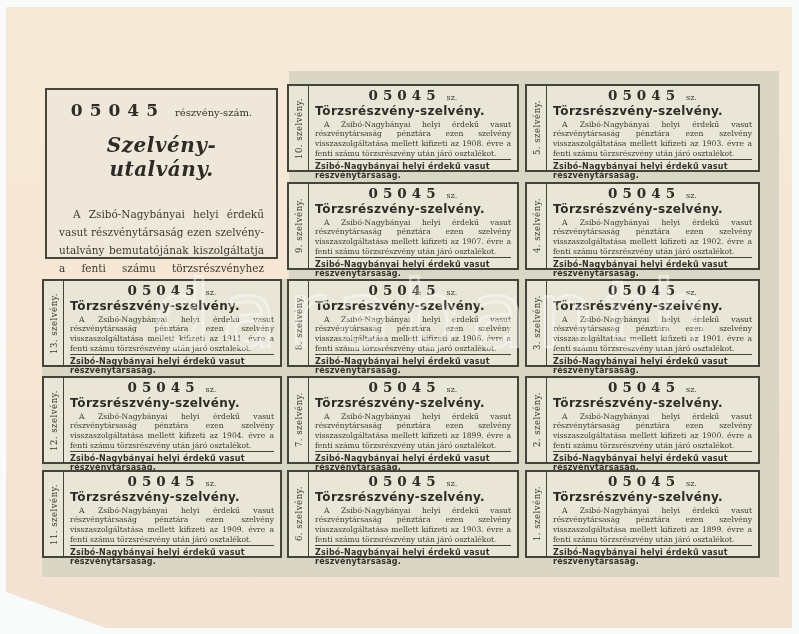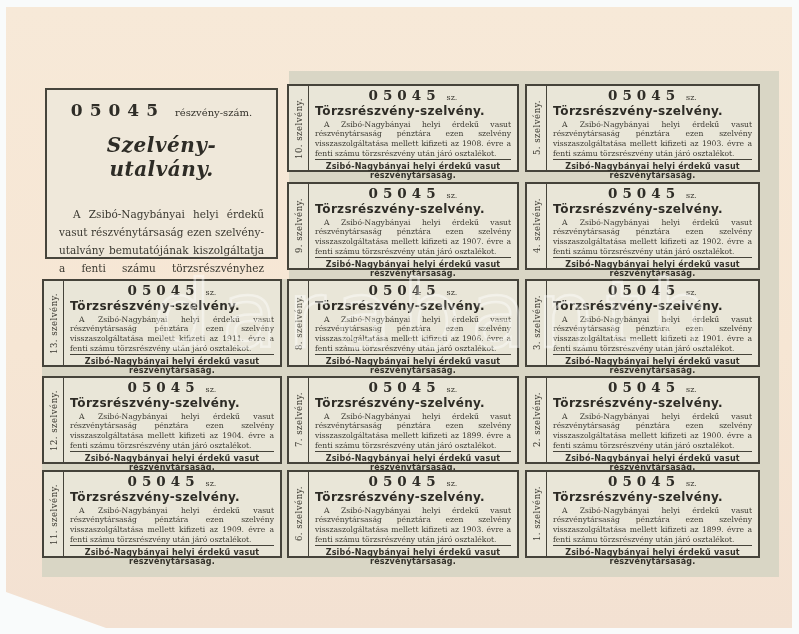--- a/index.html
+++ b/index.html
@@ -78,21 +78,21 @@
   .coupon .serial-suffix{font-size:8px;}
   .coupon .title{
     text-align:left;font-family:"DejaVu Sans", sans-serif;font-weight:bold;
     font-size:12px;letter-spacing:.3px;line-height:1.1;margin:1px 0 2px 0;color:#2e2c26;
   }
   .coupon .body{
     font-size:7.6px;line-height:1.28;text-align:justify;text-indent:9px;color:#3b3931;
   }
   .coupon .footer{
     margin-top:auto;border-top:1px solid #45433a;padding:2px 0 1px 0;
-    text-align:center;font-family:"DejaVu Sans", sans-serif;font-weight:bold;
+    font-family:"DejaVu Sans", sans-serif;font-weight:bold;
     font-size:8px;letter-spacing:.2px;color:#33312a;
   }
 </style>
 </head>
 <body>
 
 <div class="paper">
   <div class="band band-right"></div>
   <div class="band band-left"></div>
 </div>

